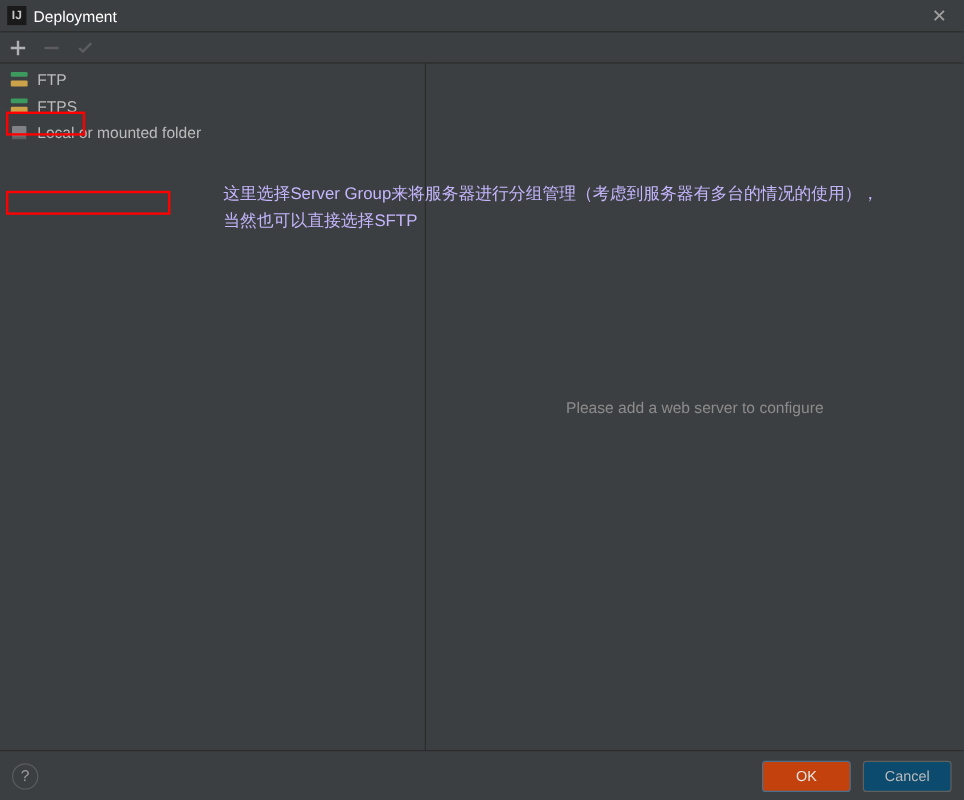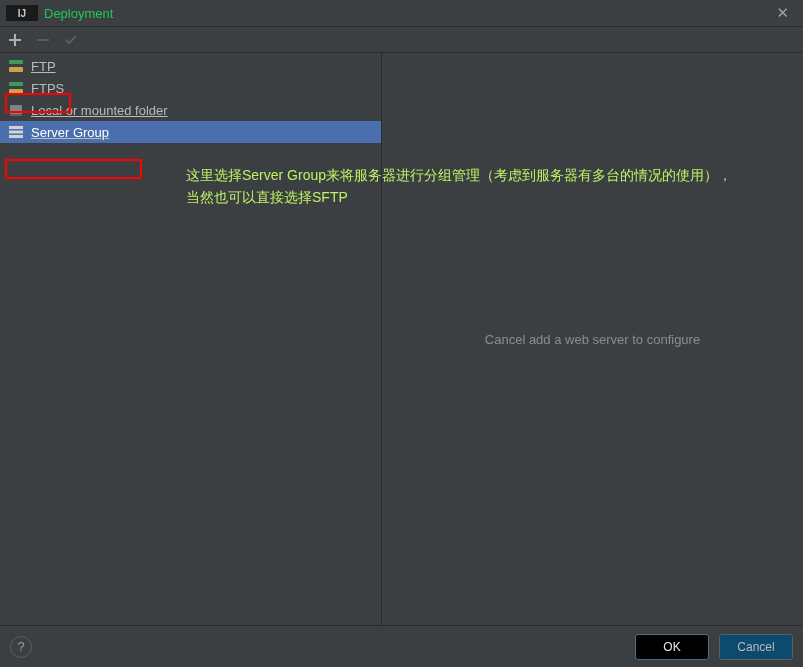--- a/index.html
+++ b/index.html
@@ -20,33 +20,33 @@
     .titlebar {
       height: 27px;
       background: #3c3f41;
       border-bottom: 1px solid #2b2b2b;
       display: flex;
       align-items: center;
       padding: 0 6px;
       position: relative;
     }
     .window-icon {
-      width: 32px;
+      width: 16px;
       height: 16px;
       background: #1a1a1a;
       color: #c8c8c8;
       font-size: 10px;
       display: flex;
       align-items: center;
       justify-content: center;
       margin-right: 6px;
       font-weight: bold;
     }
     .titlebar-title {
-      color: #22c55e;
+      color: #ffffff;
       font-size: 13px;
     }
     .close-x {
       position: absolute;
       right: 10px;
       top: 4px;
       color: #a0a0a0;
       font-size: 15px;
       cursor: pointer;
       padding: 0 4px;
@@ -72,24 +72,23 @@
     .tb-btn.disabled {
       color: #5a5c5e;
       cursor: default;
     }
     .tb-btn svg { width: 14px; height: 14px; }
     .content {
       display: flex;
       height: calc(100% - 27px - 26px - 42px);
     }
     .left-panel {
-      width: 382px;
+      width: 355px;
       border-right: 1px solid #2b2b2b;
       position: relative;
-      text-decoration: underline;
     }
     .menu-list {
       list-style: none;
       padding: 2px 0;
     }
     .menu-item {
       height: 22px;
       display: flex;
       align-items: center;
       padding: 0 8px;
@@ -129,23 +128,23 @@
       align-items: center;
       justify-content: center;
     }
     .right-msg {
       color: #8c8c8c;
       font-size: 13px;
     }
     .annotation {
       position: absolute;
       left: 186px;
-      top: 164px;
+      top: 150px;
       width: 600px;
-      color: #bef264;
+      color: #c4b5fd;
       font-size: 14px;
       line-height: 22px;
       pointer-events: none;
     }
     .button-row {
       height: 42px;
       border-top: 1px solid #2b2b2b;
       display: flex;
       align-items: center;
       padding: 0 10px;
@@ -169,21 +168,21 @@
       height: 26px;
       border: 1px solid #5e6060;
       background: #0c4a6e;
       color: #bbbbbb;
       border-radius: 3px;
       font-size: 12px;
       cursor: pointer;
       padding: 0 14px;
     }
     .btn.primary {
-      background: #000000;
+      background: #c2410c;
       border-color: #4c708c;
       color: #e6e6e6;
       margin-left: 24px;
     }
   </style>
 </head>
 <body>
 
 <div class="titlebar">
   <div class="window-icon">IJ</div>
@@ -238,37 +237,27 @@
         <span class="icon-slot">
           <svg viewBox="0 0 16 16">
               <rect x="2" y="3" width="12" height="9" rx="1" fill="#808285"></rect>
               <rect x="2" y="12" width="12" height="2" fill="#5e6060"></rect>
             </svg>
         </span>
         <span class="menu-label">Local or mounted folder</span>
       </li>
 
 
-      <li class="menu-item selected">
-        <span class="icon-slot">
-          <svg viewBox="0 0 16 16">
-              <rect x="1" y="2" width="14" height="3" fill="#cfd1d3"></rect>
-              <rect x="1" y="6.5" width="14" height="3" fill="#cfd1d3"></rect>
-              <rect x="1" y="11" width="14" height="3" fill="#cfd1d3"></rect>
-            </svg>
-        </span>
-        <span class="menu-label">Server Group</span>
-      </li>
 
     </ul>
 
   </div>
 
   <div class="right-panel">
-    <div class="right-msg">Cancel add a web server to configure</div>
+    <div class="right-msg">Please add a web server to configure</div>
   </div>
 </div>
 
 <div class="button-row">
   <div class="help-btn">?</div>
   <div class="spacer"></div>
   <button class="btn primary">OK</button>
   <button class="btn">Cancel</button>
 </div>
 

